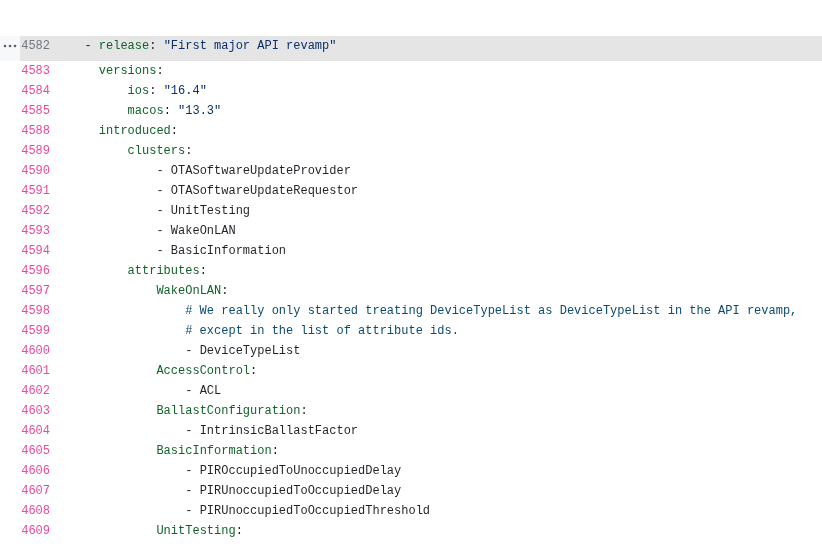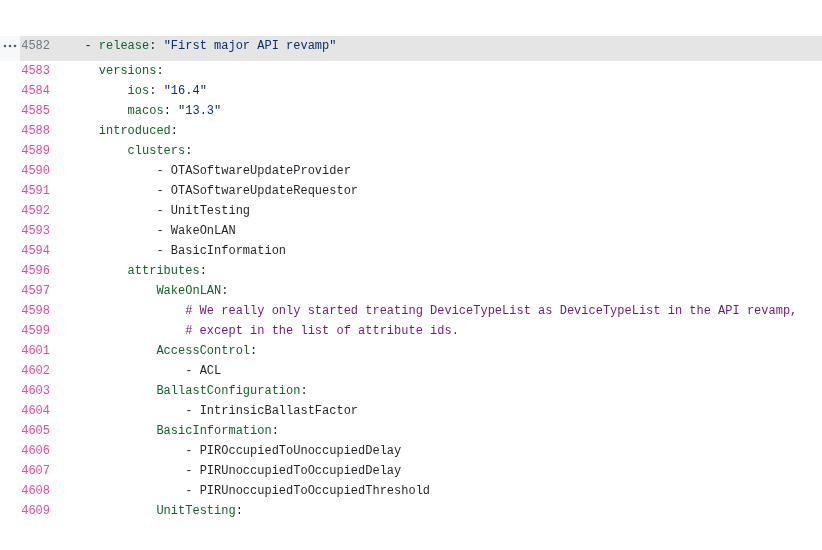--- a/index.html
+++ b/index.html
@@ -51,21 +51,21 @@
   .line.highlighted .line-num {
     color: #6e7781;
   }
   .code {
     white-space: pre;
     padding-left: 10px;
     flex: 1;
   }
   .pl-ent { color: #116329; }   
   .pl-s   { color: #0a3069; }   
-  .pl-c   { color: #701a75; text-align: center; }   
+  .pl-c   { color: #0c4a6e; text-align: center; }   
   .pl-dash { color: #1f2328; }
   svg { display: block; }
 </style>
 </head>
 <body>
 
 <div class="code-container" id="code-root">
     <div class="line highlighted">
       <div class="expand-cell"><span class="expand-btn">
           <svg width="16" height="16" viewBox="0 0 16 16" fill="currentColor">
@@ -142,20 +142,25 @@
       <div class="line-num">4598</div>
       <div class="code">                <span class="pl-c"># We really only started treating DeviceTypeList as DeviceTypeList in the API revamp,</span></div>
     </div>
     <div class="line">
       <div class="expand-cell"></div>
       <div class="line-num">4599</div>
       <div class="code">                <span class="pl-c"># except in the list of attribute ids.</span></div>
     </div>
     <div class="line">
       <div class="expand-cell"></div>
+      <div class="line-num">4600</div>
+      <div class="code">                <span class="pl-dash">- </span><span>DeviceTypeList</span></div>
+    </div>
+    <div class="line">
+      <div class="expand-cell"></div>
       <div class="line-num">4601</div>
       <div class="code">            <span class="pl-ent">AccessControl</span><span>:</span></div>
     </div>
     <div class="line">
       <div class="expand-cell"></div>
       <div class="line-num">4602</div>
       <div class="code">                <span class="pl-dash">- </span><span>ACL</span></div>
     </div>
     <div class="line">
       <div class="expand-cell"></div>

